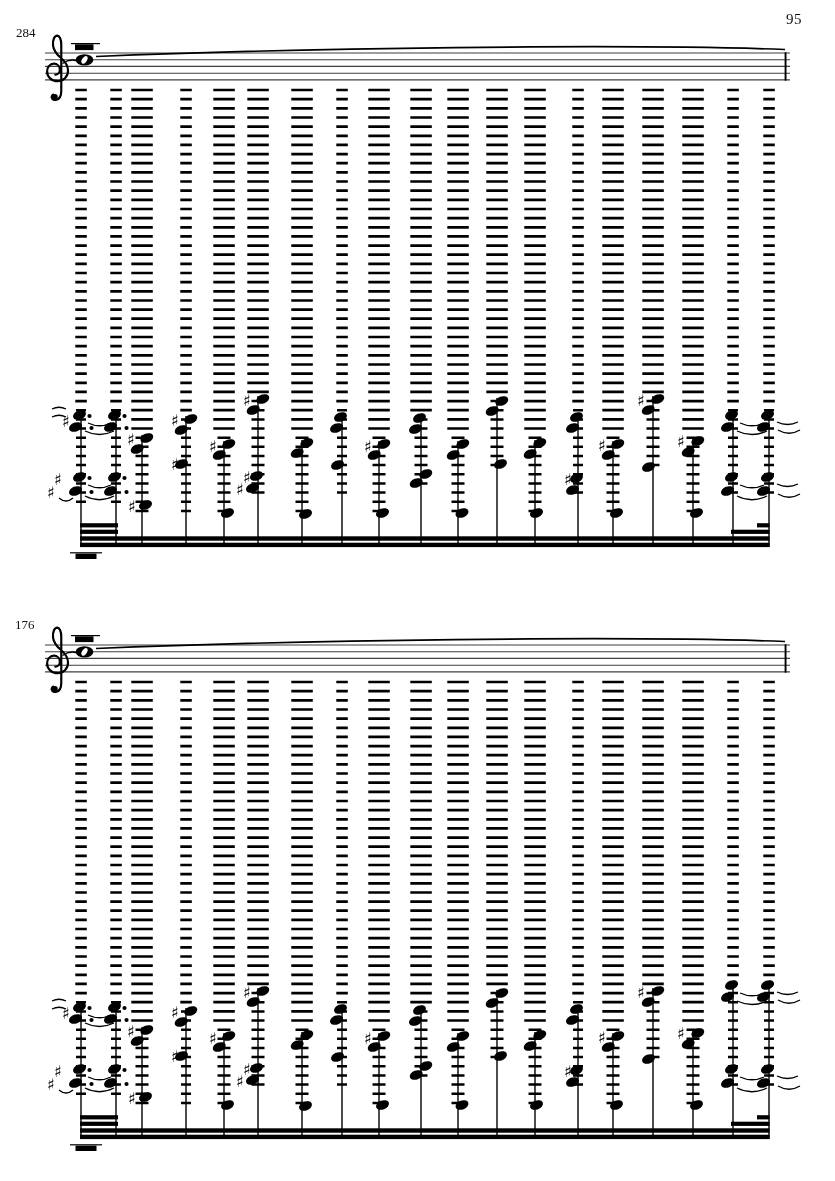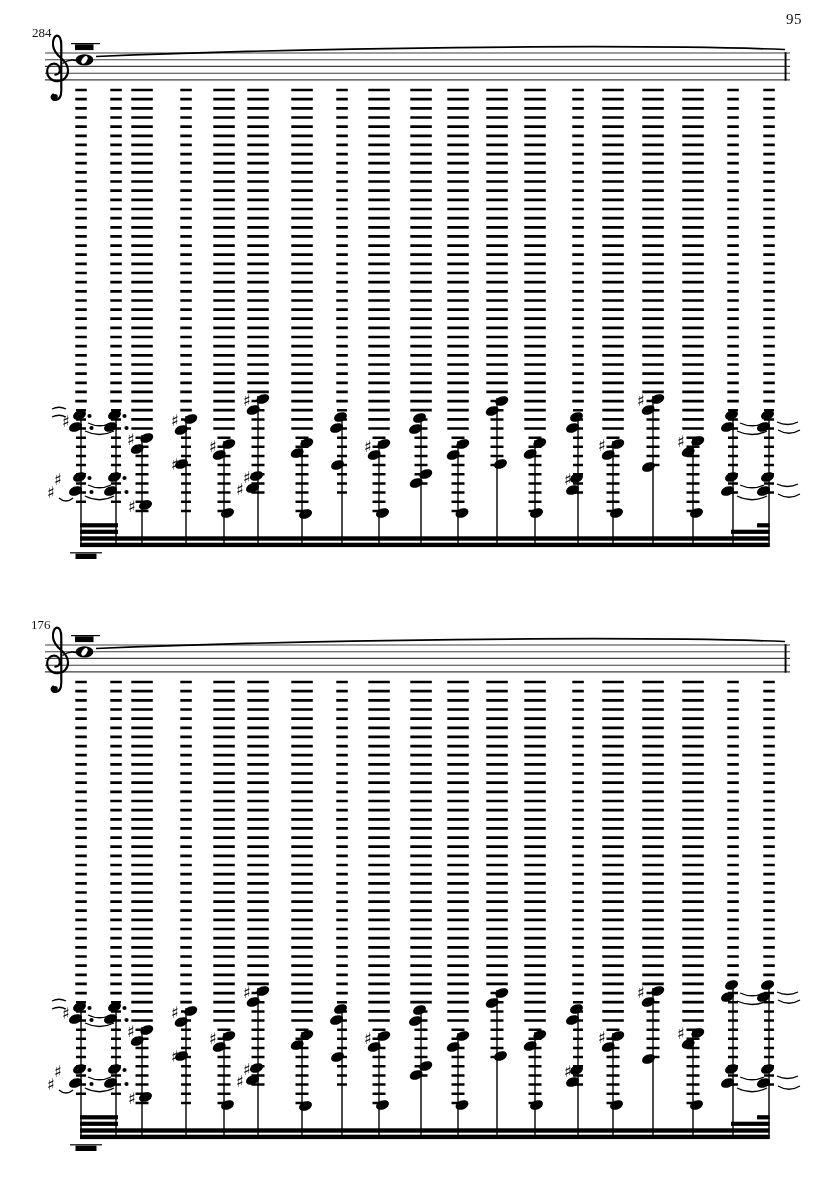--- a/index.html
+++ b/index.html
@@ -1,19 +1,19 @@
 <!DOCTYPE html>
 <html><head>
 <meta charset="utf-8">
 <style>
   html,body{margin:0;padding:0;background:#fff;}
   body{width:835px;height:1181px;position:relative;font-family:"Liberation Serif",serif;}
   .page{position:absolute;left:0;top:0;width:835px;height:1181px;background:#fff;overflow:hidden;}
   .pagenum{position:absolute;left:786px;top:11px;font-size:15px;color:#111;letter-spacing:.5px;}
-  .measnum{position:absolute;font-size:13px;color:#111;margin-left:16px;}
+  .measnum{position:absolute;font-size:13px;color:#111;}
   .m1{left:16px;top:25px;}
   .m2{left:15px;top:617px;}
   svg{position:absolute;left:0;top:0;}
 </style>
 </head>
 <body>
 
 <div class="page">
   <div class="pagenum">95</div>
   <div class="measnum m1">284</div>

